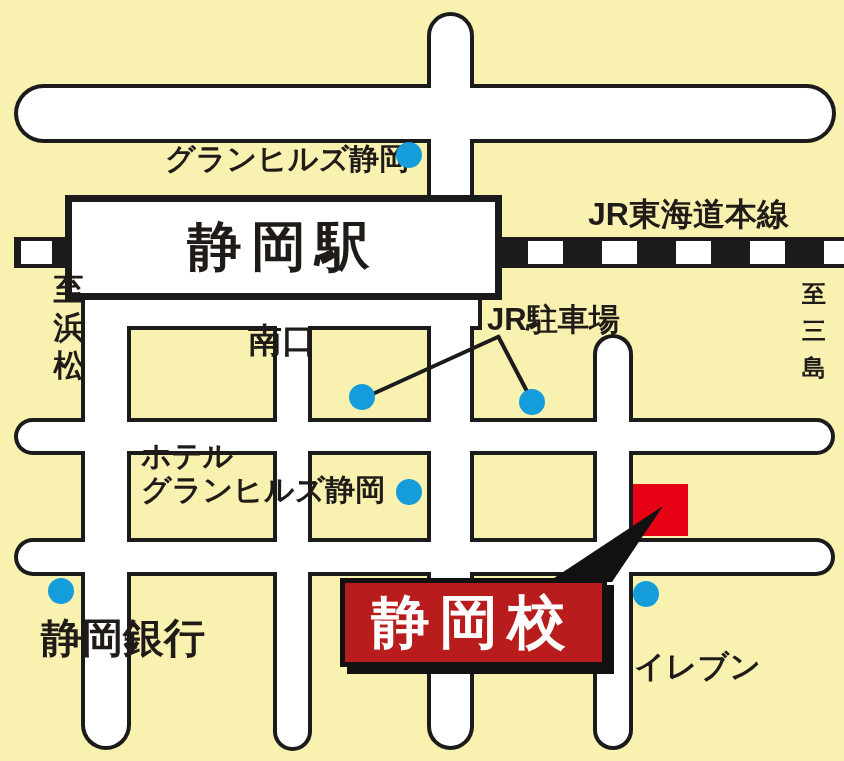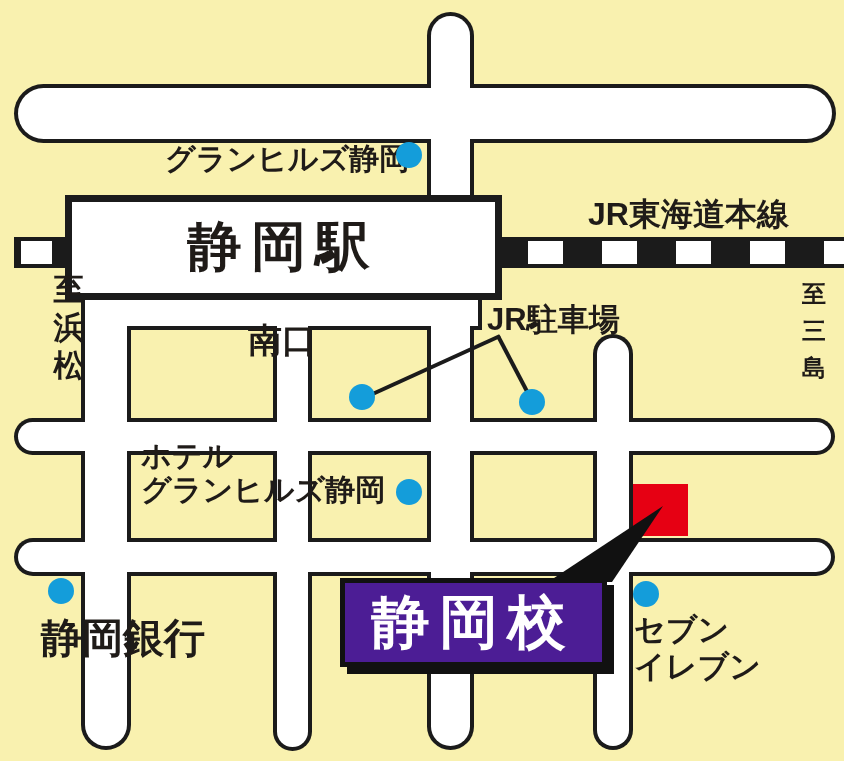--- a/index.html
+++ b/index.html
@@ -19,21 +19,21 @@
     background:repeating-linear-gradient(90deg, transparent 0 29px, #ffffff 29px 64px, transparent 64px 74px);}
   .rail-dash{position:absolute; background:#ffffff;}
   .station{
     position:absolute; left:65px; top:195px; width:437px; height:105px;
     background:#ffffff; border:7px solid #1b1b1b; box-sizing:border-box;
     display:flex; align-items:center; justify-content:center;
     font-size:54px; letter-spacing:10px;
   }
   .school-sign{
     position:absolute; left:340px; top:578px; width:267px; height:89px;
-    background:#4c1d95; border:5px solid #111111; box-sizing:border-box;
+    background:#b91c1c; border:5px solid #111111; box-sizing:border-box;
     box-shadow:7px 7px 0 #111111;
     display:flex; align-items:center; justify-content:center;
     color:#ffffff; font-size:58px; letter-spacing:10px;
   }
   .dest{position:absolute; left:633px; top:484px; width:55px; height:52px; background:#e60013;}
   .overlay-svg{position:absolute; left:0; top:0; pointer-events:none;}
 </style>
 </head>
 <body>
 
@@ -82,21 +82,20 @@
 
   <div class="lbl" style="left:165px;top:139px;font-size:30px;">グランヒルズ静岡</div>
   <div class="lbl" style="left:588px;top:193px;font-size:32px;">JR東海道本線</div>
   <div class="vlbl" style="left:13px;top:271px;width:40px;font-size:31px;line-height:38px;margin-left:36px;">至浜松</div>
   <div class="vlbl" style="left:794px;top:275px;width:40px;font-size:24px;line-height:37px;">至三島</div>
   <div class="lbl" style="left:248px;top:318px;font-size:34px;">南口</div>
   <div class="lbl" style="left:487px;top:299px;font-size:31px;">JR駐車場</div>
   <div class="lbl" style="left:141px;top:436px;font-size:30px;">ホテル</div>
   <div class="lbl" style="left:141px;top:470px;font-size:30px;">グランヒルズ静岡</div>
   <div class="lbl" style="left:41px;top:611px;font-size:41px;">静岡銀行</div>
-  <div class="lbl" style="left:634px;top:609px;font-size:31px;">セブン</div>
   <div class="lbl" style="left:634px;top:646px;font-size:31px;">イレブン</div>
 
   <div class="dot" style="left:396px;top:142px;"></div>
   <div class="dot" style="left:349px;top:384px;"></div>
   <div class="dot" style="left:519px;top:389px;"></div>
   <div class="dot" style="left:396px;top:479px;"></div>
   <div class="dot" style="left:48px;top:578px;"></div>
   <div class="dot" style="left:633px;top:581px;"></div>
 
 </div>

